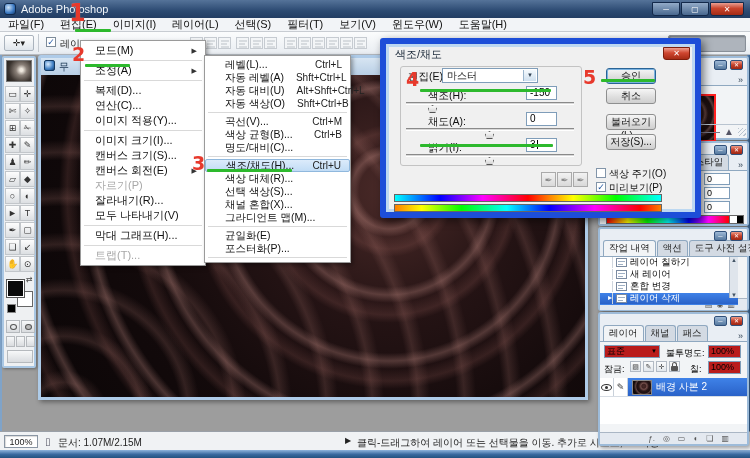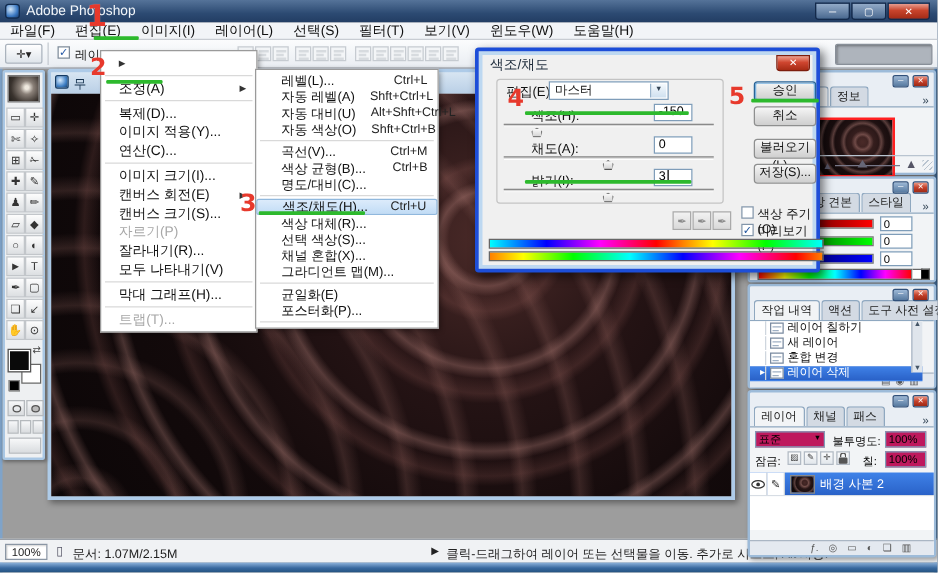--- a/index.html
+++ b/index.html
@@ -58,21 +58,21 @@
   .mi { height:15px; display:flex; align-items:center; padding:0 8px 0 14px; }
   .mi .lab { flex:1 1 auto; white-space:nowrap; }
   .mi .arr { font-size:7px; color:#333; }
   .mi .sc { font-size:10px; color:#222; margin-left:12px; white-space:nowrap; }
   .mi.dis .lab { color:#a8a8a8; }
   .mi.hl { background:linear-gradient(#dcebfb,#c1dcf5); border:1px solid #90b8dd; border-radius:2px; }
   .msep { height:1px; background:#d9d9d9; margin:2px 3px; }
   .submenu .mi { height:13px; padding:0 8px 0 20px; font-size:10.5px; }
 
   
-  .dialog { left:380px; top:38px; width:276px; height:180px; background:#f0f0f0; border:3px solid #1d4ed8; box-shadow:inset 0 0 0 3px #bdd8f1, 3px 3px 8px rgba(0,0,0,.5); border-radius:3px; z-index:30; font-size:11px; color:#111; }
+  .dialog { left:380px; top:38px; width:321px; height:180px; background:#f0f0f0; border:6px solid #1d4ed8; box-shadow:inset 0 0 0 3px #bdd8f1, 3px 3px 8px rgba(0,0,0,.5); border-radius:3px; z-index:30; font-size:11px; color:#111; }
   .dlg-title { left:9px; top:3px; font-size:11px; color:#1c2a3a; }
   .dlg-close { right:5px; top:3px; width:27px; height:13px; background:linear-gradient(#f0a08e,#cf4630 45%,#a62b15); border:1px solid #7e1d0c; border-radius:0 0 3px 3px; color:#fff; font-size:8px; text-align:center; line-height:12px; }
   .groupbox { left:14px; top:22px; width:182px; height:100px; border:1px solid #c3c3c3; border-radius:3px; background:transparent; }
   .dlg-lab { font-size:10.5px; color:#111; }
   .dlg-input { background:#fff; border:1px solid #7f9db9; font-size:10px; line-height:12px; padding-left:3px; color:#000; }
   .caret { display:inline-block; width:1px; height:9px; background:#000; margin-left:1px; vertical-align:-1px; }
   .ddown { left:56px; top:24px; width:96px; height:15px; background:#fff; border:1px solid #7f9db9; font-size:10px; line-height:13px; padding-left:4px; }
   .ddarr { right:1px; top:1px; width:13px; height:11px; background:linear-gradient(#f4f9fd,#cfe0ef); border-left:1px solid #9ab4cc; font-size:6px; text-align:center; line-height:11px; color:#345; }
   .track { height:3px; background:#d8d8d8; border-top:1px solid #8a8a8a; border-bottom:1px solid #fff; }
   .sthumb { width:9px; height:8px; background:linear-gradient(#fafafa,#d5d5d5); border:1px solid #555; clip-path:polygon(50% 0,100% 40%,82% 100%,18% 100%,0 40%); }
@@ -125,21 +125,21 @@
   .eye { width:11px; height:7px; border:1px solid #333; border-radius:50%; position:relative; }
   .eye::after { content:''; position:absolute; left:3px; top:1px; width:3px; height:3px; background:#333; border-radius:50%; }
   .lthumb { width:20px; height:15px; border:1px solid #888; margin:0 4px; flex:0 0 auto; }
   .lthumb.img { background:
       repeating-radial-gradient(circle at 60% 40%, rgba(205,148,140,0) 0 2px, rgba(205,148,140,.4) 3px, rgba(0,0,0,0) 5px),
       radial-gradient(circle at 60% 40%, #4a2a28 0%, #150b0c 60%, #0b0607 100%); }
   .lthumb.blk { background:#050505; }
   .minilock { width:7px; height:5px; background:#555; border-radius:1px; position:relative; margin-left:auto; margin-right:6px; }
   .minilock::before { content:''; position:absolute; left:1px; top:-4px; width:3px; height:3px; border:1px solid #555; border-bottom:none; border-radius:3px 3px 0 0; }
   .lkbox { width:11px; height:11px; border:1px solid #b2bac4; background:linear-gradient(#fafbfc,#e2e7ec); font-size:7px; line-height:10px; text-align:center; color:#444; }
-  .valbox { height:13px; background:#be185d; border:1px solid #7f9db9; font-size:9px; line-height:11px; padding:0 2px; color:#000; }
+  .valbox { height:13px; background:#b91c1c; border:1px solid #7f9db9; font-size:9px; line-height:11px; padding:0 2px; color:#000; }
 
   
   .statusbar { left:0; top:431px; width:750px; height:19px; background:#f0f2f4; border-top:1px solid #9aa0a8; z-index:3; font-size:10px; color:#222; }
   .zoombox { left:4px; top:3px; width:34px; height:13px; background:#fff; border:1px solid #8a96a4; box-shadow:inset 1px 1px 1px rgba(0,0,0,.15); font-size:9px; line-height:12px; text-align:center; }
   .bottomframe { left:0; top:450px; width:750px; height:8px; background:linear-gradient(#8fb4dc,#39699f 55%,#23527f); z-index:6; }
   .sideframeL { left:0; top:18px; width:2px; height:440px; background:#7fa3c9; z-index:2; }
   .sideframeR { left:747px; top:18px; width:3px; height:440px; background:linear-gradient(to right,#6f97c2,#2f5d8e); z-index:2; }
 
   
   .rnum { position:absolute; color:#e7392c; font-weight:bold; z-index:41; font-family:"DejaVu Sans",sans-serif; text-shadow:0 0 1px rgba(255,255,255,.4); }
@@ -233,47 +233,48 @@
       <div class="maskcirc" style="background:#bbb"></div>
     </div>
   <div class="ab scrbtn" style="left:2px"></div>
   <div class="ab scrbtn" style="left:12px"></div>
   <div class="ab scrbtn" style="left:22px"></div>
   <div class="ab irbtn"></div>
 </div>
 
 <div class="ab menu" style="left:80px;top:40px;width:126px">
   <div class="mi">
+      <span class="lab">모드(M)</span>
       <span class="arr">▶</span>
     </div>
   <div class="msep"></div>
   <div class="mi">
       <span class="lab">조정(A)</span>
       <span class="arr">▶</span>
     </div>
   <div class="msep"></div>
   <div class="mi">
       <span class="lab">복제(D)...</span>
     </div>
   <div class="mi">
+      <span class="lab">연산(C)...</span>
+    </div>
+  <div class="mi">
       <span class="lab">이미지 적용(Y)...</span>
     </div>
-  <div class="mi">
-      <span class="lab">연산(C)...</span>
-    </div>
   <div class="msep"></div>
   <div class="mi">
       <span class="lab">이미지 크기(I)...</span>
+    </div>
+  <div class="mi">
+      <span class="lab">캔버스 크기(S)...</span>
     </div>
   <div class="mi">
       <span class="lab">캔버스 회전(E)</span>
       <span class="arr">▶</span>
-    </div>
-  <div class="mi">
-      <span class="lab">캔버스 크기(S)...</span>
     </div>
   <div class="mi dis">
       <span class="lab">자르기(P)</span>
     </div>
   <div class="mi">
       <span class="lab">잘라내기(R)...</span>
     </div>
   <div class="mi">
       <span class="lab">모두 나타내기(V)</span>
     </div>

